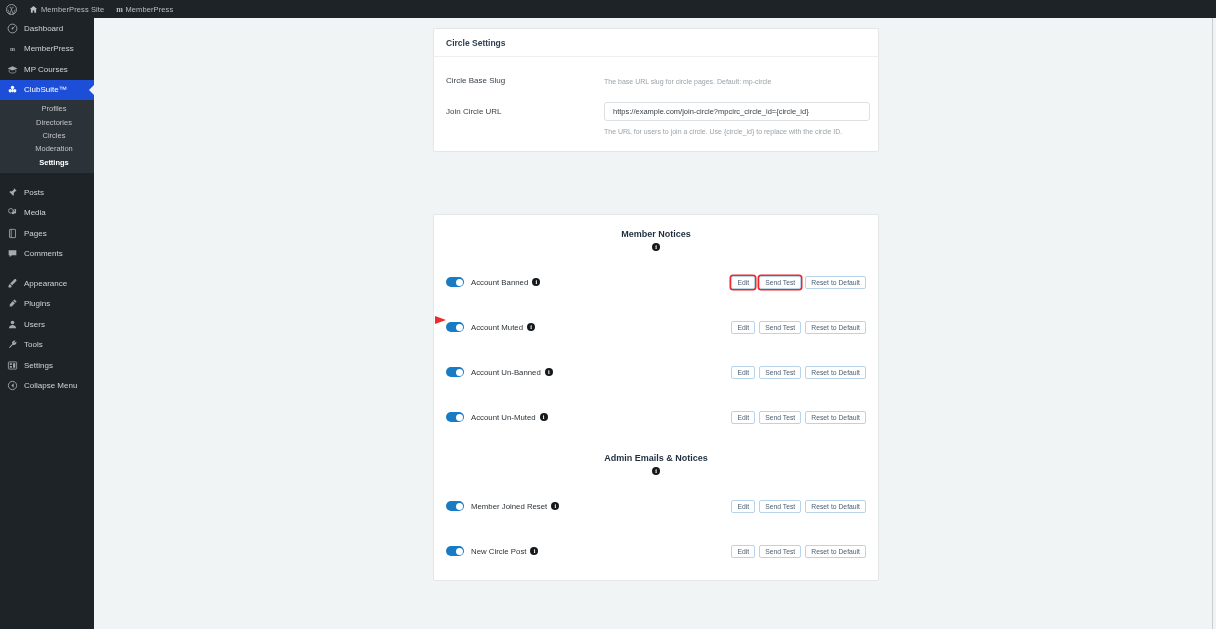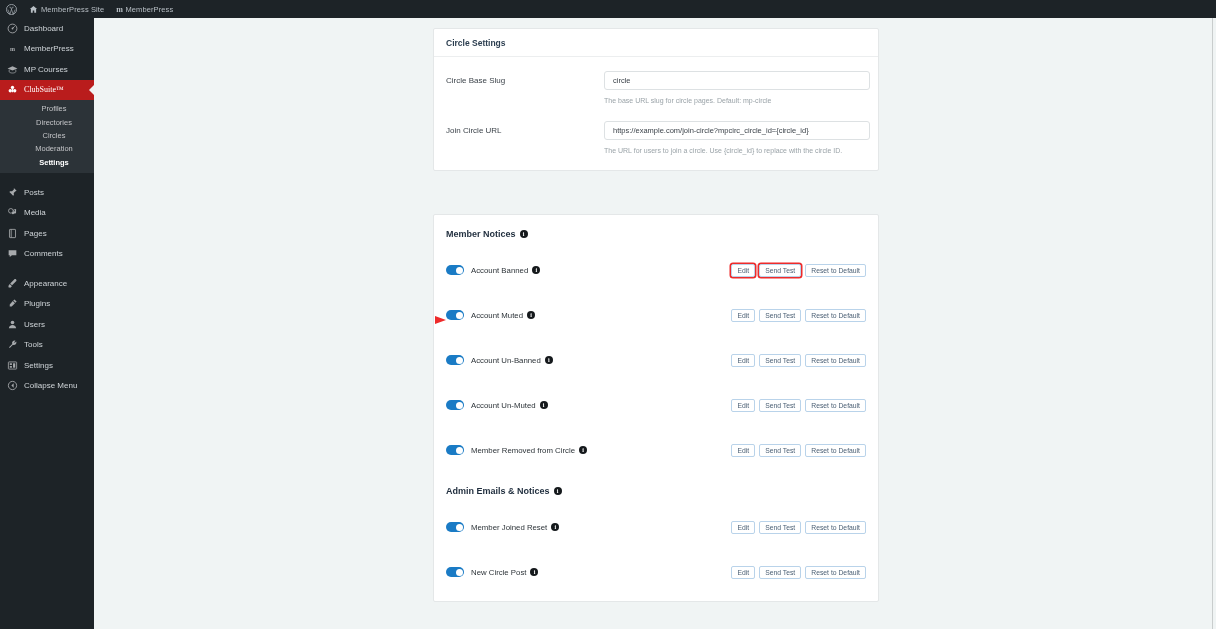--- a/index.html
+++ b/index.html
@@ -51,21 +51,21 @@
     cursor: pointer;
   }
   .menu-item .mi-ico {
     width: 11px; height: 11px;
     display: flex; align-items: center; justify-content: center;
     color: #a7aaad;
     flex: 0 0 11px;
   }
   .menu-item .mi-ico svg { display: block; }
   .menu-item.current {
-    background: #b91c1c; color: #fff; font-family: Liberation Serif, serif;
+    background: #1d4ed8; color: #fff;
   }
   .menu-item.current .mi-ico { color: #fff; }
   .menu-item.current::after {
     content: ""; position: absolute; right: 0; top: 50%;
     transform: translateY(-50%);
     border-style: solid;
     border-width: 5px 5px 5px 0;
     border-color: transparent #f0f2f2 transparent transparent;
   }
   .submenu { background: #2c3338; padding: 2px 0 4px 0; }
@@ -142,20 +142,21 @@
     font-size: 7px;
     color: #9aa3a8;
     line-height: 1.5;
   }
 
   
   .group-title {
     display: flex; align-items: center; gap: 4px;
     font-size: 9px; font-weight: bold; color: #1f2d3d;
     margin: 0 0 22px 0;
+    flex-direction: column;
   }
   .group-title.second { margin-top: 22px; }
 
   .notif-row {
     display: flex; align-items: center;
     height: 18px;
     margin-bottom: 27px;
   }
   .notif-row:last-child { margin-bottom: 6px; }
   .notif-left { display: flex; align-items: center; gap: 7px; flex: 1 1 auto; }
@@ -390,21 +391,20 @@
 </div>
 
 <div class="content">
 
   <div class="card" id="card-circle" style="top:10px;">
     <div class="card-head">Circle Settings</div>
     <div class="card-body" id="circle-body">
         <div class="form-row">
           <div class="form-label">Circle Base Slug</div>
           <div class="form-field">
-            <input class="form-input" value="circle" placeholder="circle" style="">
             <div class="form-help">The base URL slug for circle pages. Default: mp-circle</div>
           </div>
         </div>
         <div class="form-row">
           <div class="form-label">Join Circle URL</div>
           <div class="form-field">
             <input class="form-input" value="https://example.com/join-circle?mpcirc_circle_id={circle_id}" placeholder="https://example.com/join-circle?mpcirc_circle_id={circle_id}" style="">
             <div class="form-help">The URL for users to join a circle. Use {circle_id} to replace with the circle ID.</div>
           </div>
         </div>
@@ -457,34 +457,20 @@
             <button class="btn">Edit</button>
             <button class="btn">Send Test</button>
             <button class="btn">Reset to Default</button>
           </div>
         </div>
         <div class="notif-row">
           <div class="notif-left">
             <div class="toggle"></div>
             <div class="notif-label">
               <span>Account Un-Muted</span>
-              <span class="info-ico">i</span>
-            </div>
-          </div>
-          <div class="btn-group">
-            <button class="btn">Edit</button>
-            <button class="btn">Send Test</button>
-            <button class="btn">Reset to Default</button>
-          </div>
-        </div>
-        <div class="notif-row">
-          <div class="notif-left">
-            <div class="toggle"></div>
-            <div class="notif-label">
-              <span>Member Removed from Circle</span>
               <span class="info-ico">i</span>
             </div>
           </div>
           <div class="btn-group">
             <button class="btn">Edit</button>
             <button class="btn">Send Test</button>
             <button class="btn">Reset to Default</button>
           </div>
         </div>
         <div class="group-title second">

